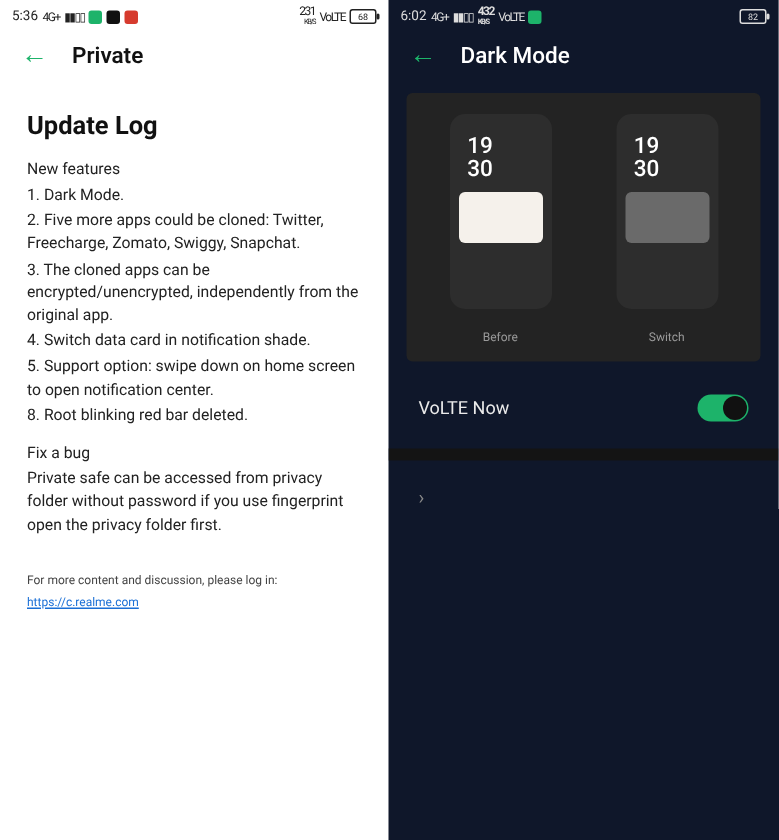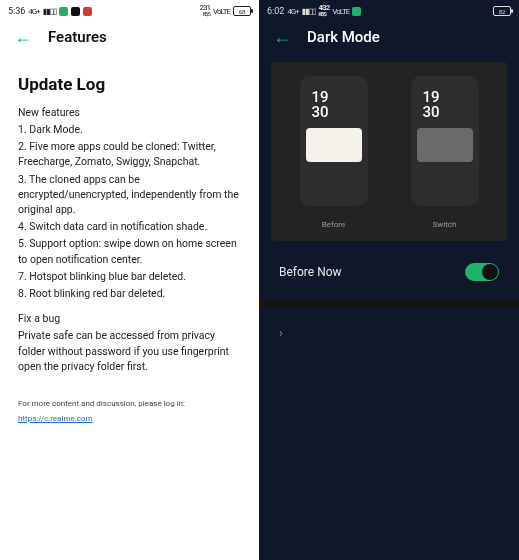--- a/index.html
+++ b/index.html
@@ -206,34 +206,33 @@
       </span>
       <span class="sig">VoLTE</span>
       <span class="battery-box">
         <span>68</span>
       </span>
     </div>
   </div>
 
   <div class="header">
     <span class="back-arrow">←</span>
-    <span class="header-title">Features</span>
+    <span class="header-title">Private</span>
   </div>
 
   <div class="content-left">
     <div class="section-title">Update Log</div>
 
     <div class="subhead">New features</div>
     <ul class="feature-list">
       <li>1. Dark Mode.</li>
       <li>2. Five more apps could be cloned: Twitter, Freecharge, Zomato, Swiggy, Snapchat.</li>
       <li>3. The cloned apps can be encrypted/unencrypted, independently from the original app.</li>
       <li>4. Switch data card in notification shade.</li>
       <li>5. Support option: swipe down on home screen to open notification center.</li>
-      <li>7. Hotspot blinking blue bar deleted.</li>
       <li>8. Root blinking red bar deleted.</li>
     </ul>
 
     <div class="subhead" style="margin-top:10px;">Fix a bug</div>
     <div>Private safe can be accessed from privacy folder without password if you use fingerprint open the privacy folder first.</div>
 
     <div class="footer-note">For more content and discussion, please log in:</div>
     <a href="#" class="footer-link">https://c.realme.com</a>
   </div>
 </div>
@@ -279,21 +278,21 @@
         <div class="mini-phone after-p">
           <div class="mini-time" style="white-space:pre;">19
 30</div>
           <div class="mini-notif"></div>
         </div>
         <div class="preview-label">Switch</div>
       </div>
     </div>
 
     <div class="setting-row" style="margin-top:4px;">
-      <span>Before Now</span>
+      <span>VoLTE Now</span>
       <span class="toggle"></span>
     </div>
 
     <div class="row-sep"></div>
 
     <div class="setting-row">
       <span class="chevron">›</span>
     </div>
 
   </div>

